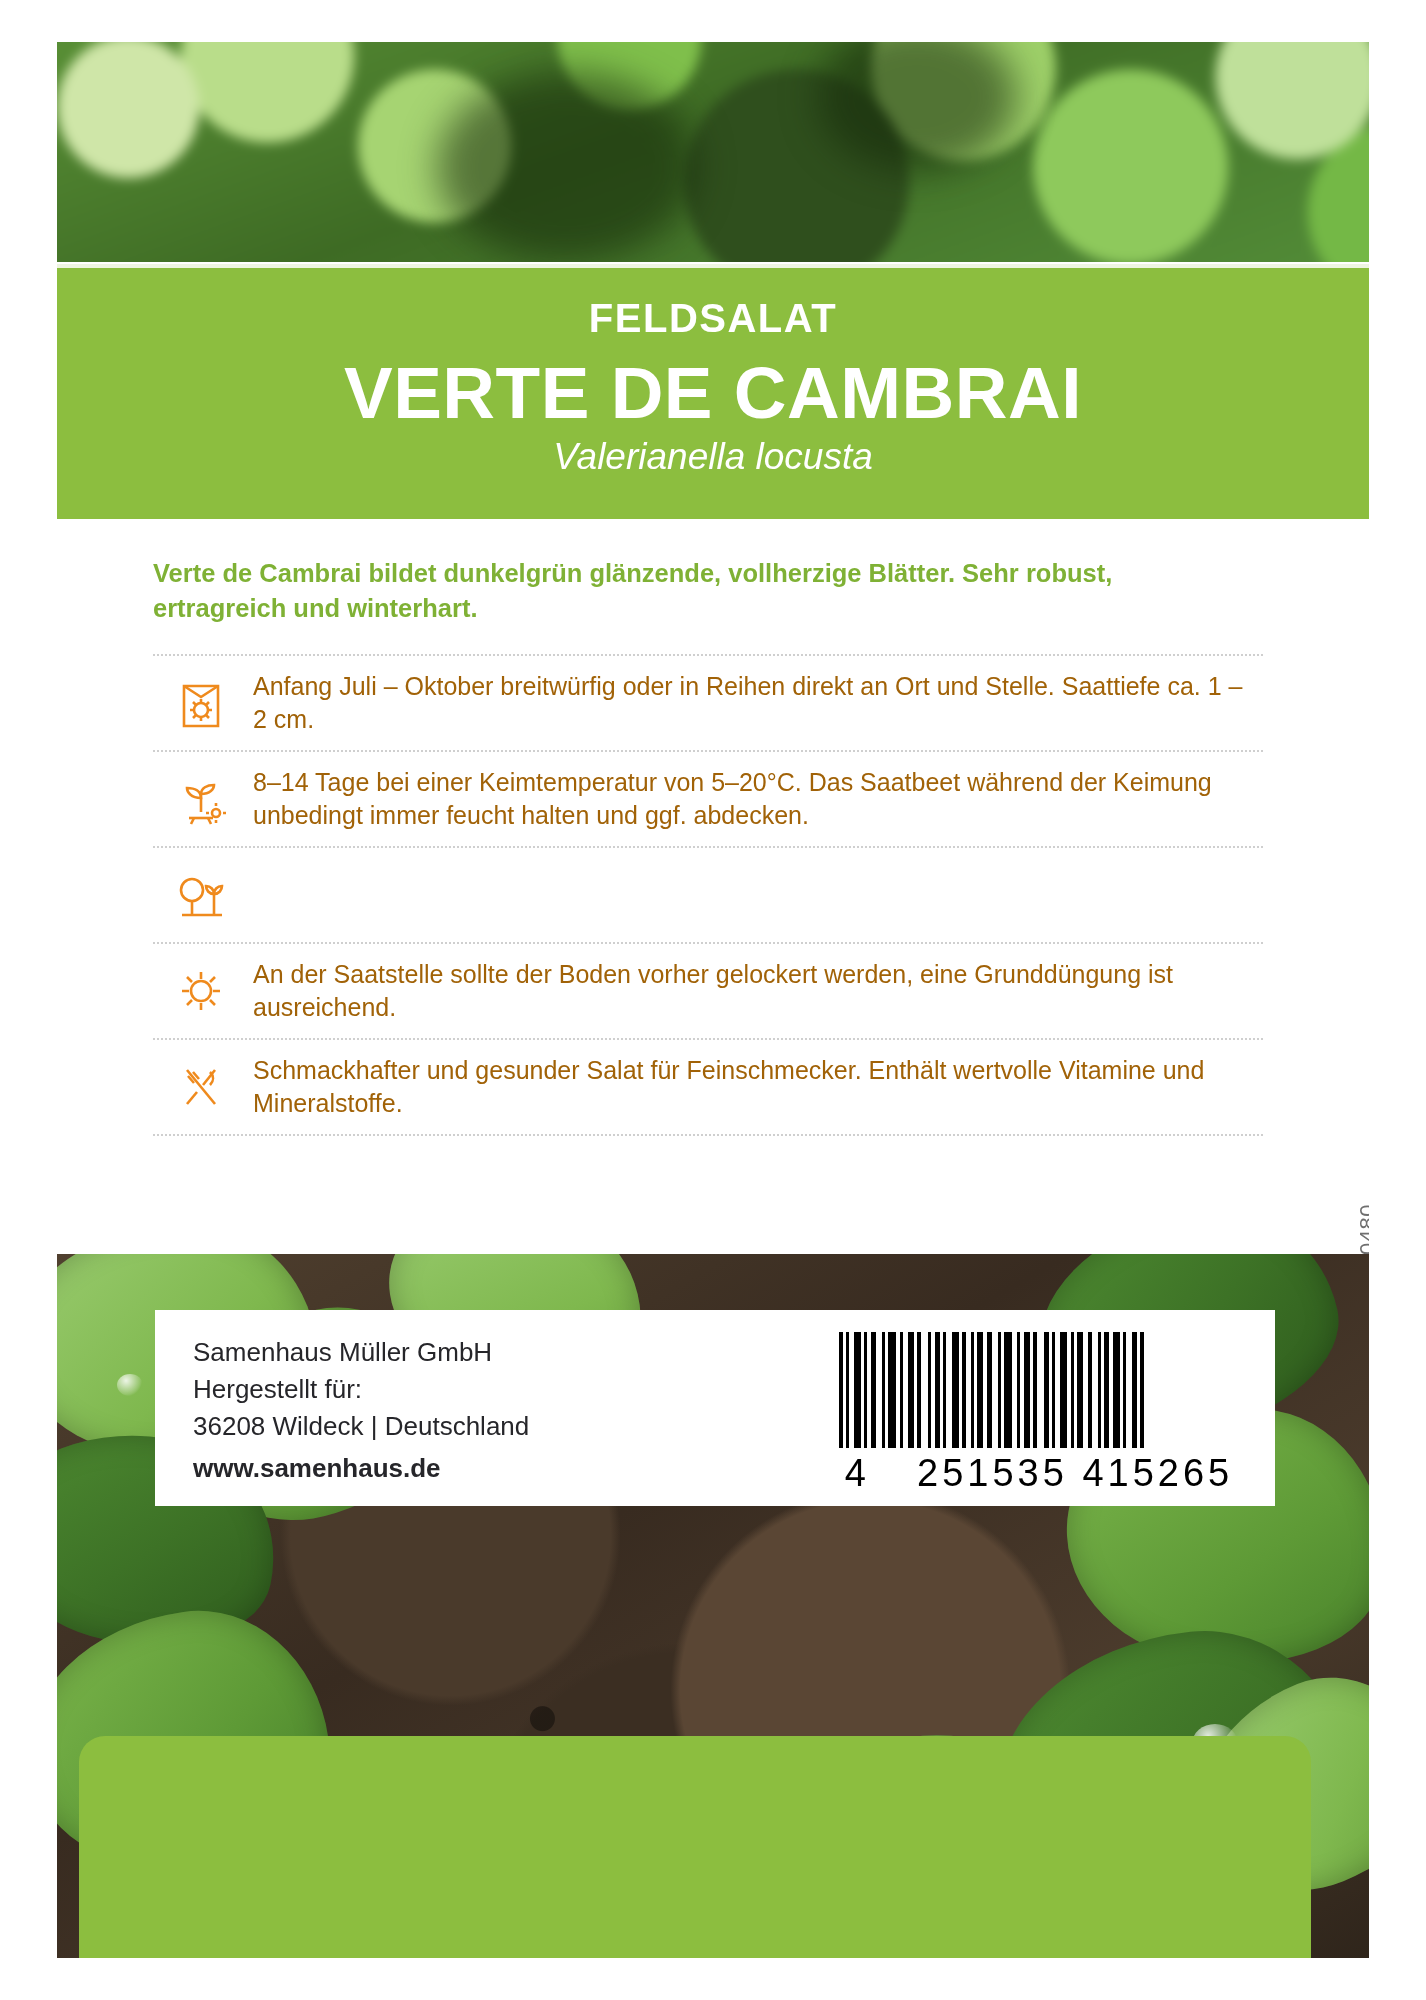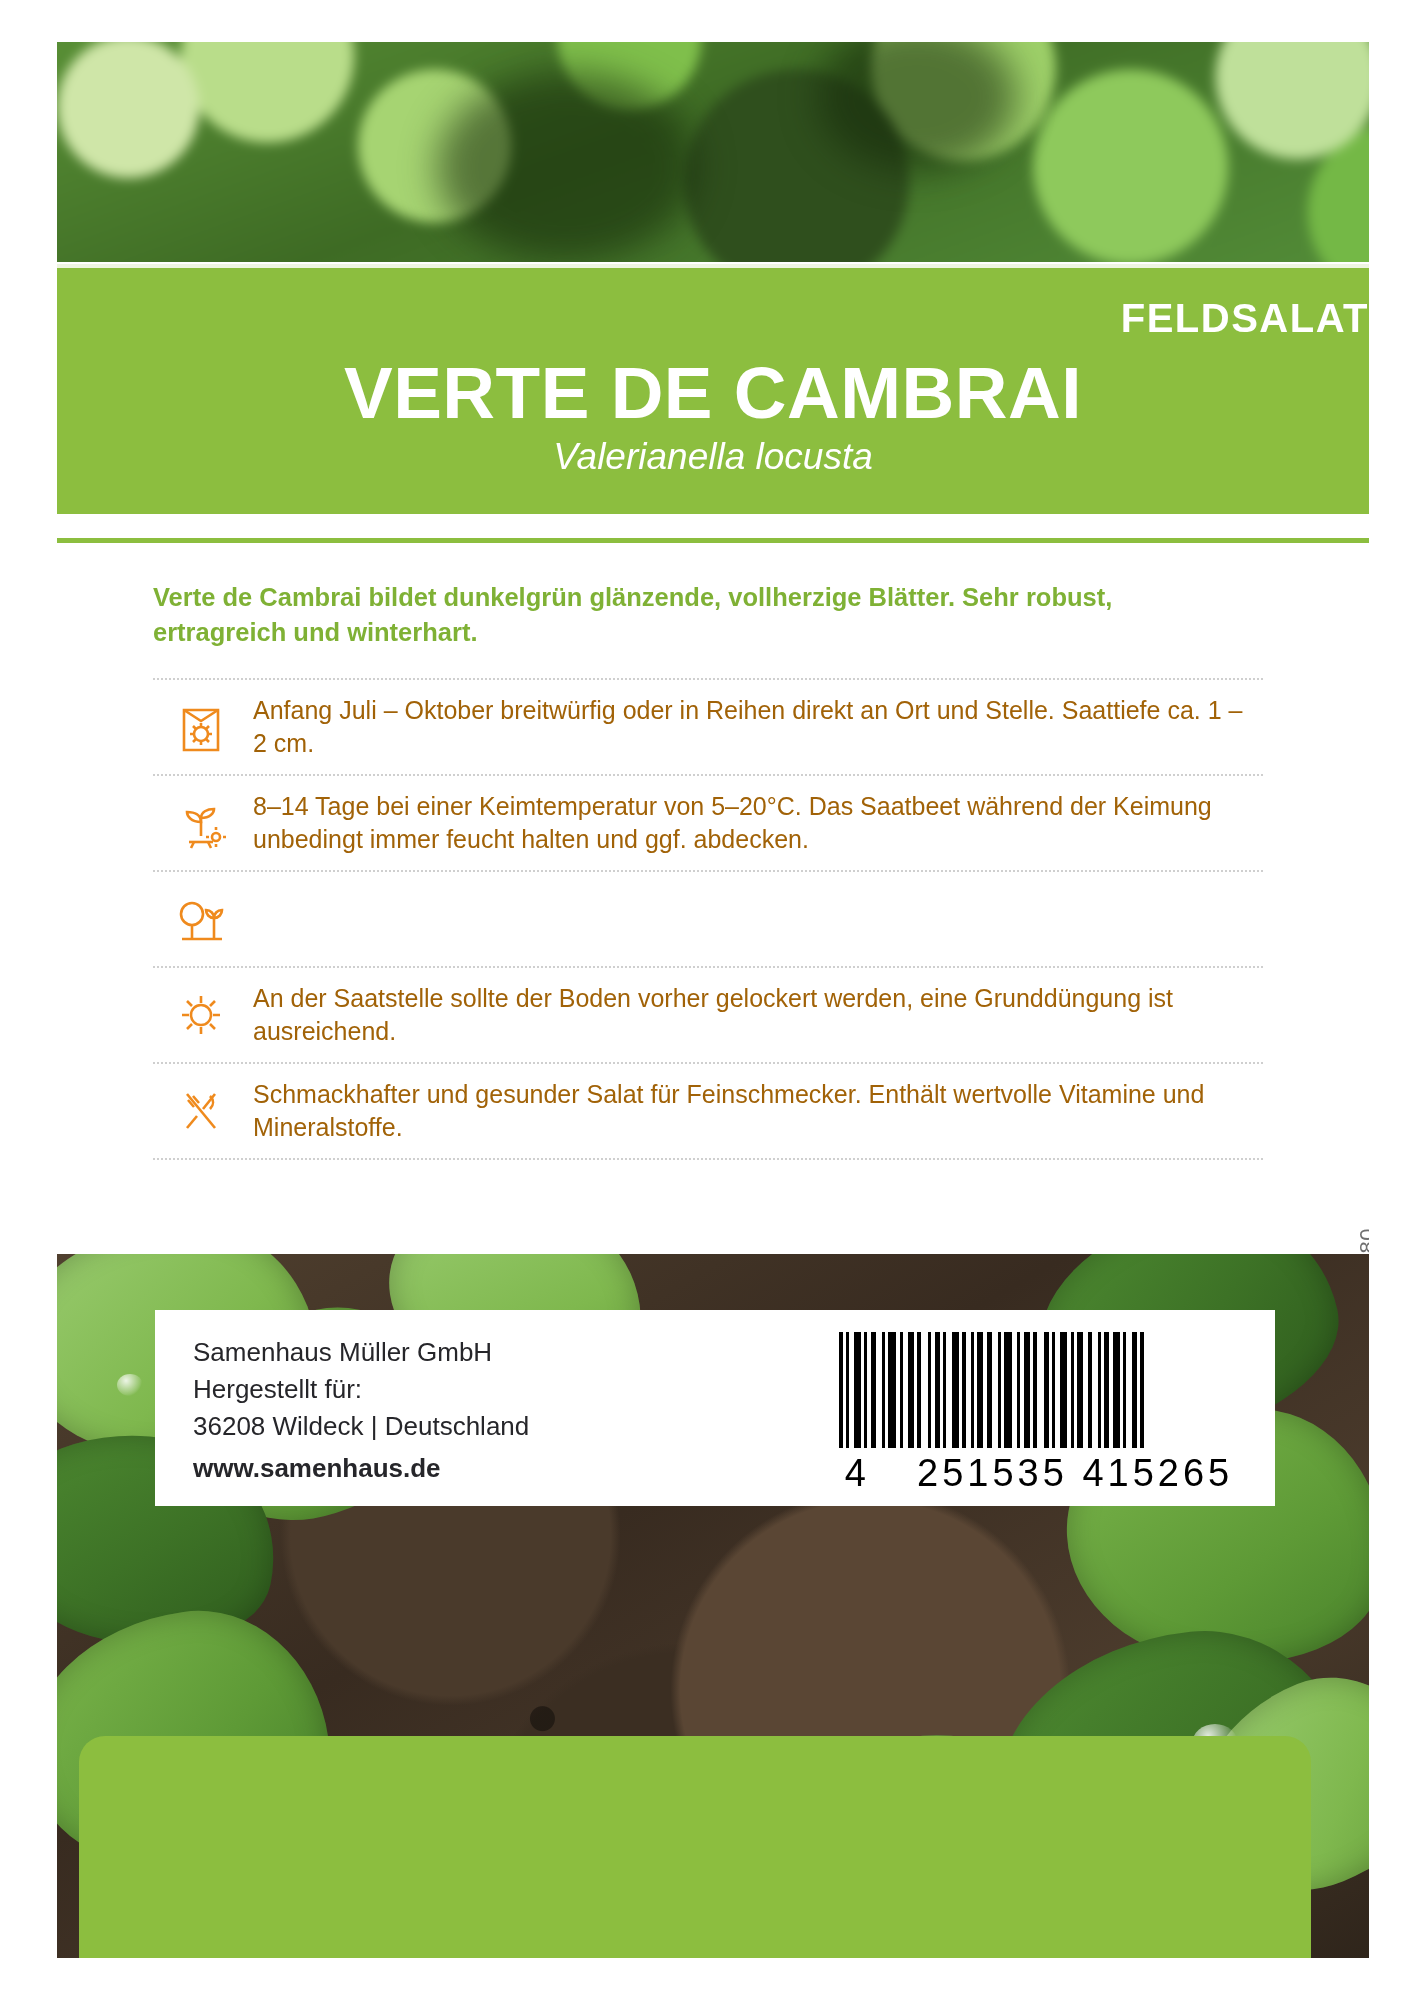--- a/index.html
+++ b/index.html
@@ -73,41 +73,40 @@
     left: 0; right: 0; top: 0;
     height: 4px;
     background: #ffffff;
     opacity: 0.85;
   }
   .crop-name {
     margin-top: 32px;
     font-size: 40px;
     font-weight: bold;
     letter-spacing: 1.5px;
-    text-align: right;
   }
   .variety-name {
     margin-top: 15px;
     font-size: 73px;
     font-weight: bold;
     letter-spacing: 0.5px;
     line-height: 1.02;
   }
   .latin-name {
     margin-top: 6px;
     font-size: 37px;
     font-style: italic;
     font-weight: normal;
   }
 
   
   .body-area {
     position: absolute;
     left: 0;
-    top: 496px;
+    top: 472px;
     width: 100%;
     height: 740px;
     background: #ffffff;
   }
   .band-sep {
     position: absolute;
     left: 0; right: 0; top: 0;
     height: 5px;
     background: #8cbe3f;
   }

